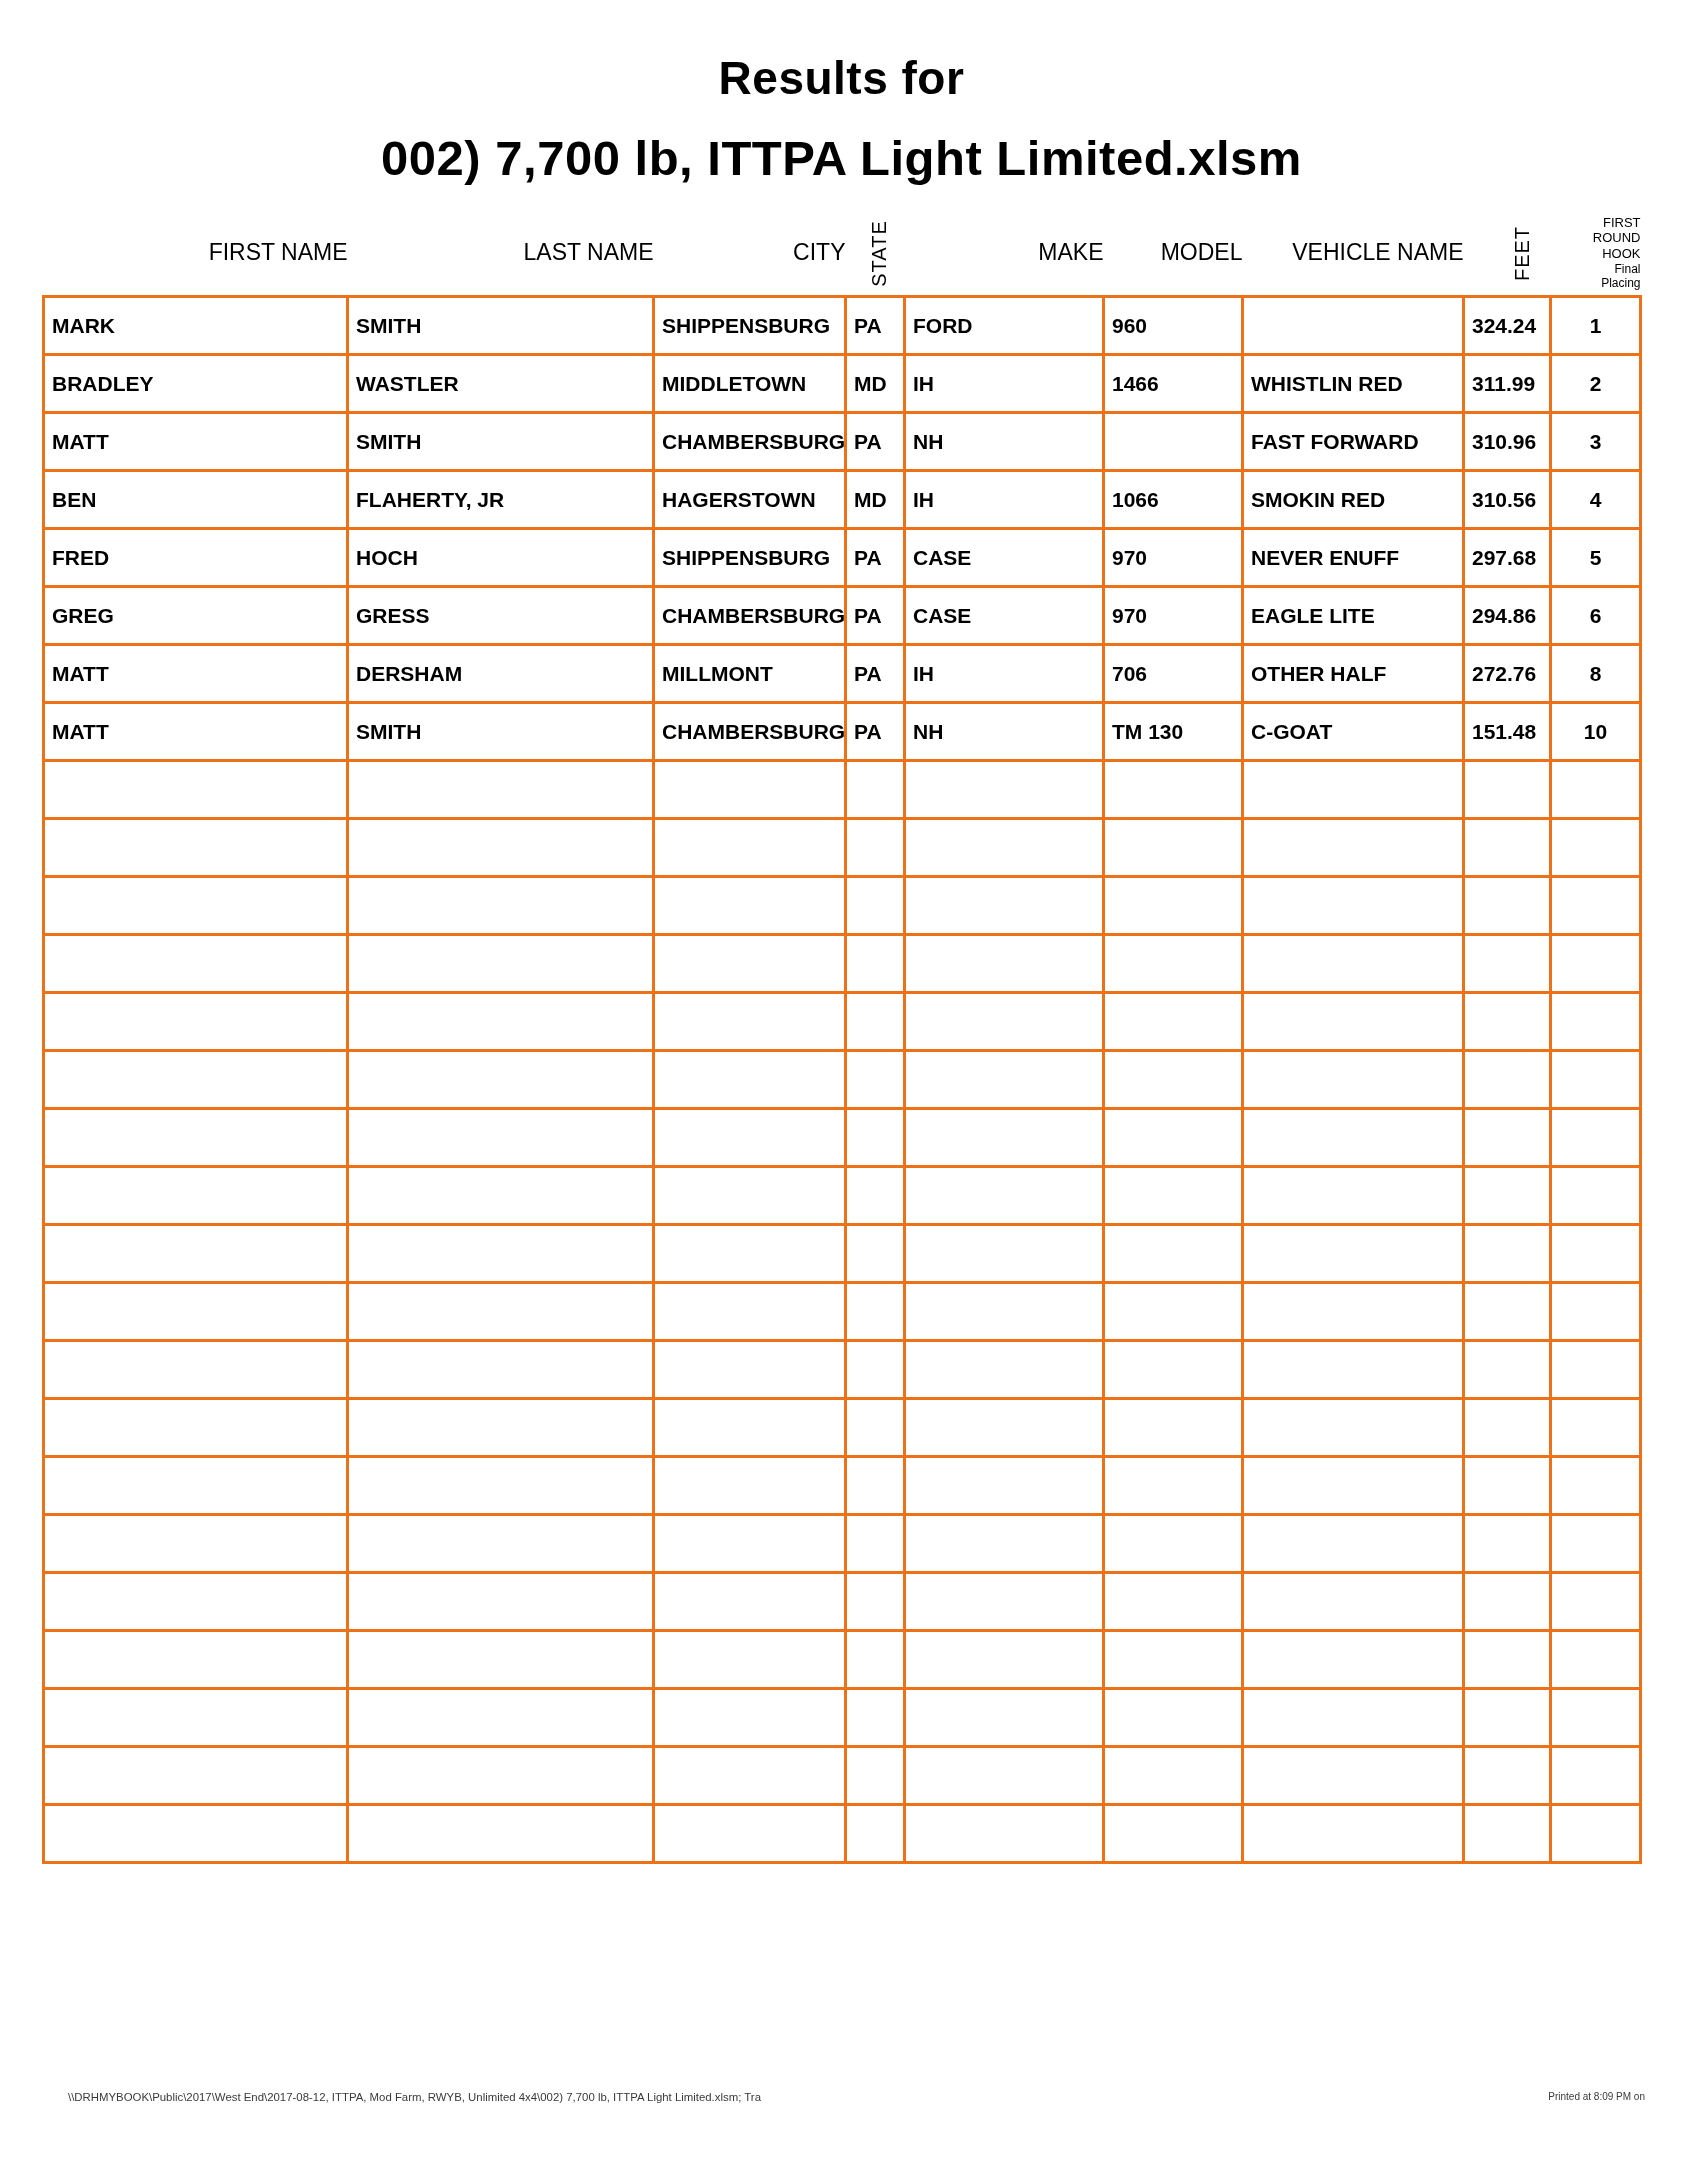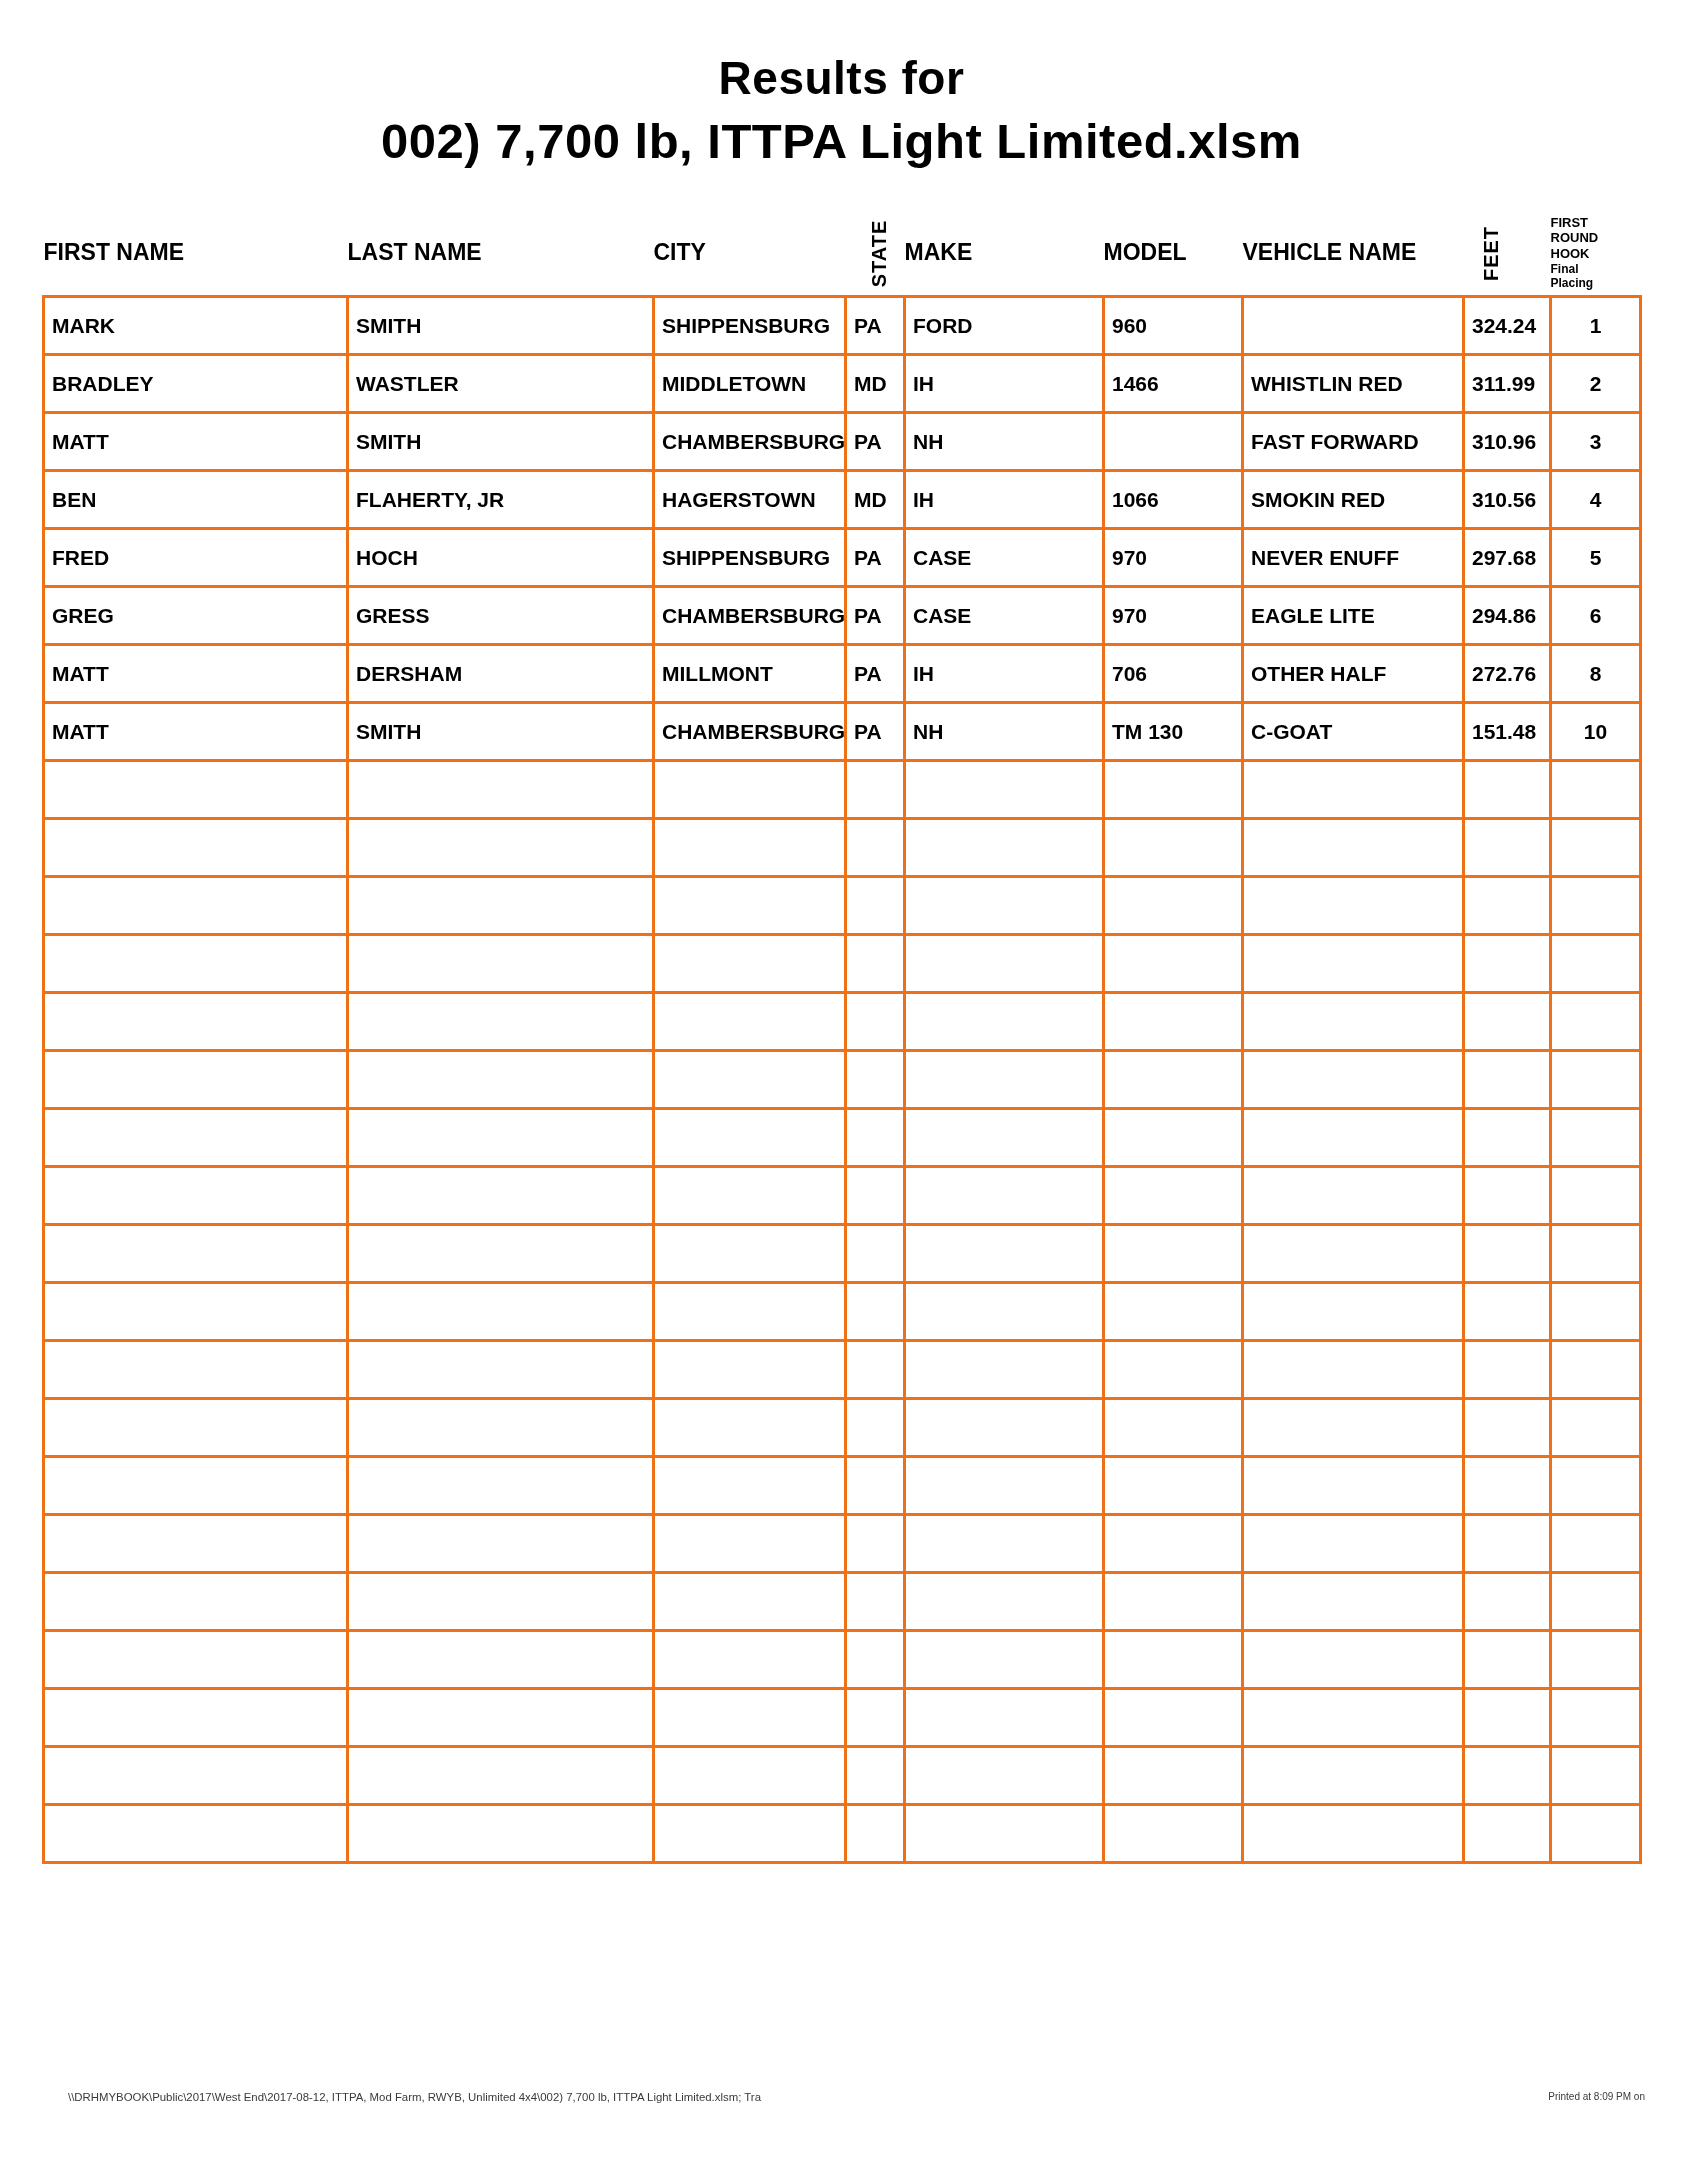--- a/index.html
+++ b/index.html
@@ -7,33 +7,33 @@
     width:1683px;height:2178px;position:relative;
     background:#ffffff;color:#000;
     font-family:"Liberation Sans", sans-serif;
     overflow:hidden;
   }
   .title1{
     position:absolute;top:51px;left:0;width:1683px;
     text-align:center;font-size:46px;font-weight:bold;letter-spacing:0.5px;
   }
   .title2{
-    position:absolute;top:113px;left:0;width:1683px;
+    position:absolute;top:130px;left:0;width:1683px;
     text-align:center;font-size:49px;font-weight:bold;letter-spacing:0.5px;
   }
   table.results{
     position:absolute;left:42px;top:210px;width:1597px;
     border-collapse:collapse;table-layout:fixed;
   }
   col.c0{width:304px}col.c1{width:306px}col.c2{width:192px}
   col.c3{width:59px}col.c4{width:199px}col.c5{width:139px}
   col.c6{width:221px}col.c7{width:87px}col.c8{width:90px}
   thead td{
-    border:none;height:85px;vertical-align:middle;text-align:left;
-    font-weight:bold;font-size:23px;padding:0;line-height:1.05;
+    border:none;height:85px;vertical-align:middle;text-align:right;
+    font-weight:normal;font-size:23px;padding:0;line-height:1.05;
   }
   thead td .vert{
     display:inline-block;transform:rotate(-90deg);
     white-space:nowrap;font-size:20px;letter-spacing:1px;
   }
   thead td .hk-big{font-size:13px;line-height:1.2;}
   thead td .hk-small{font-size:12px;line-height:1.2;}
   tbody td{
     border:3px solid var(--grid, #ED7117);
     height:55px;vertical-align:middle;

